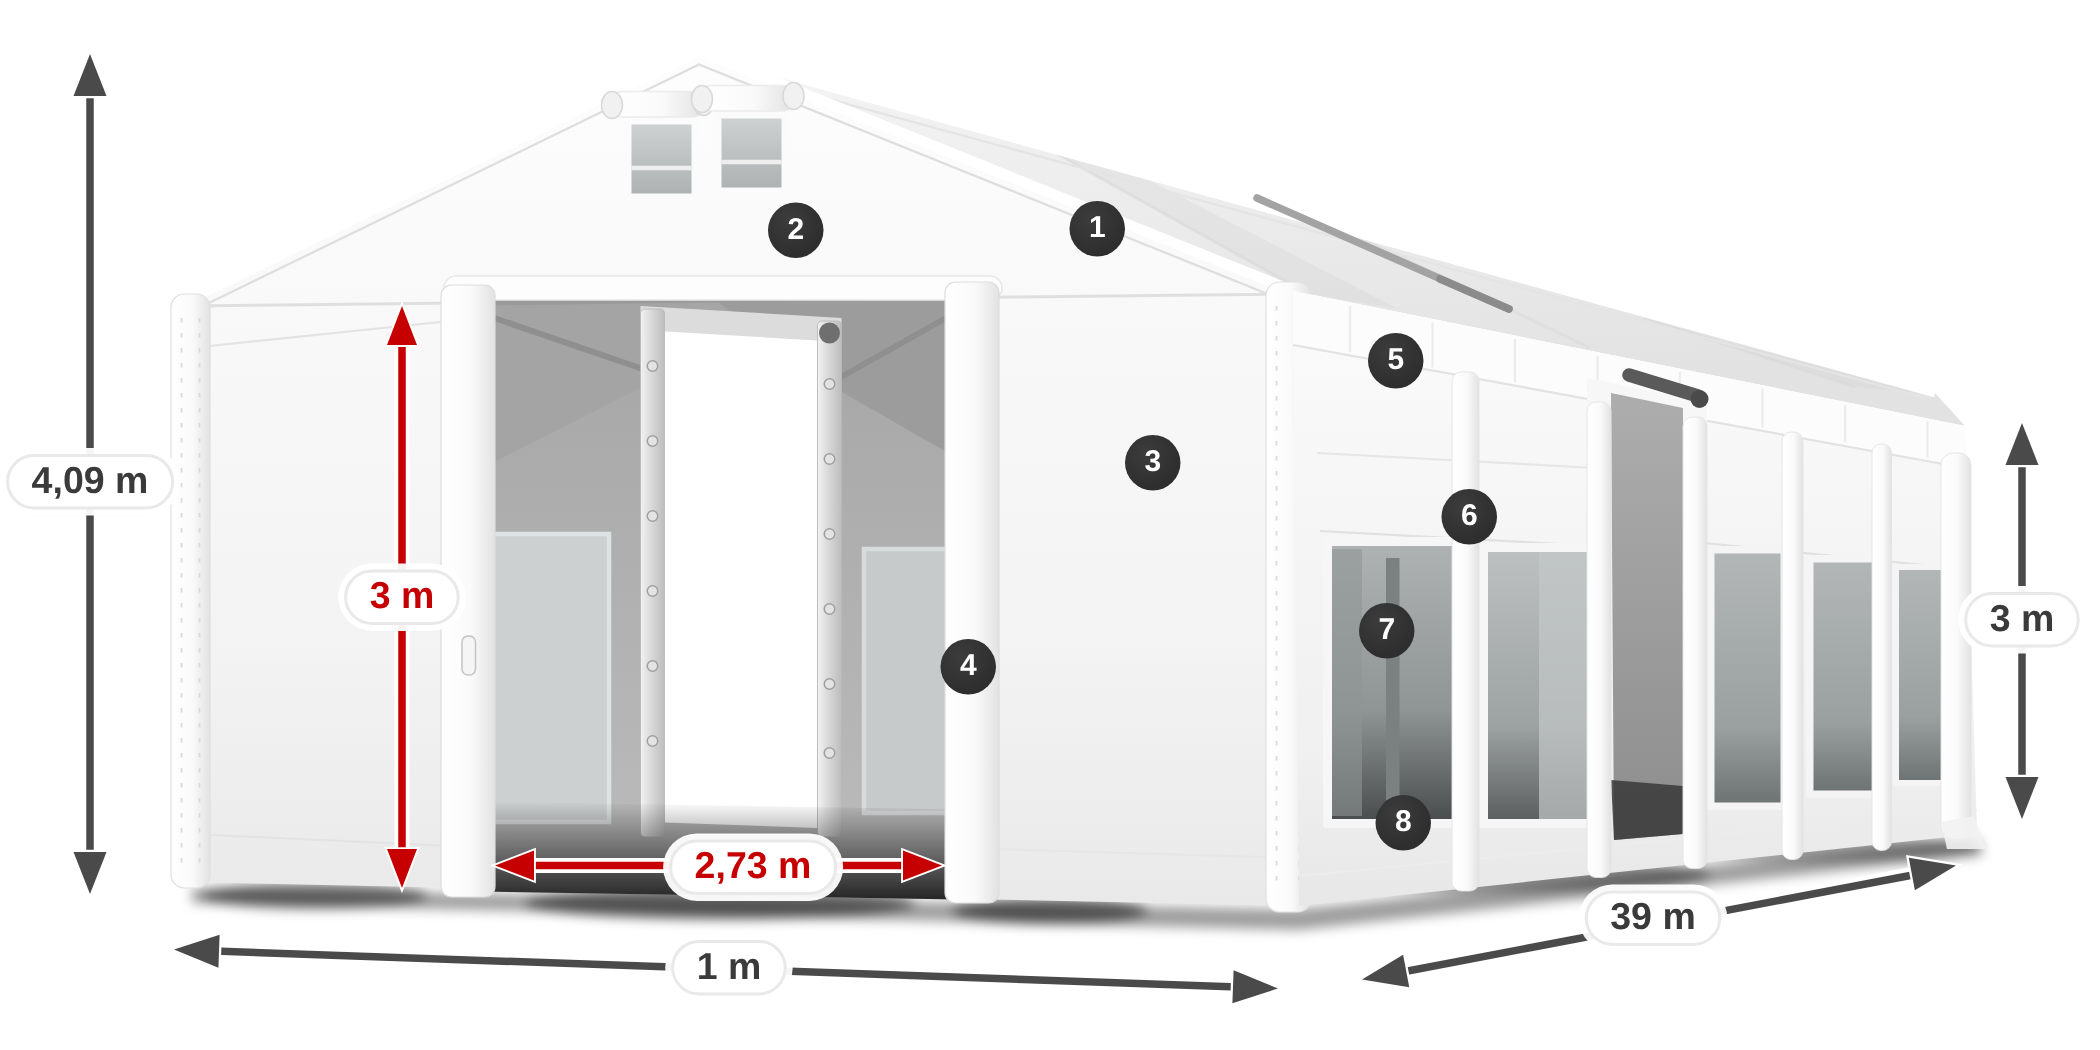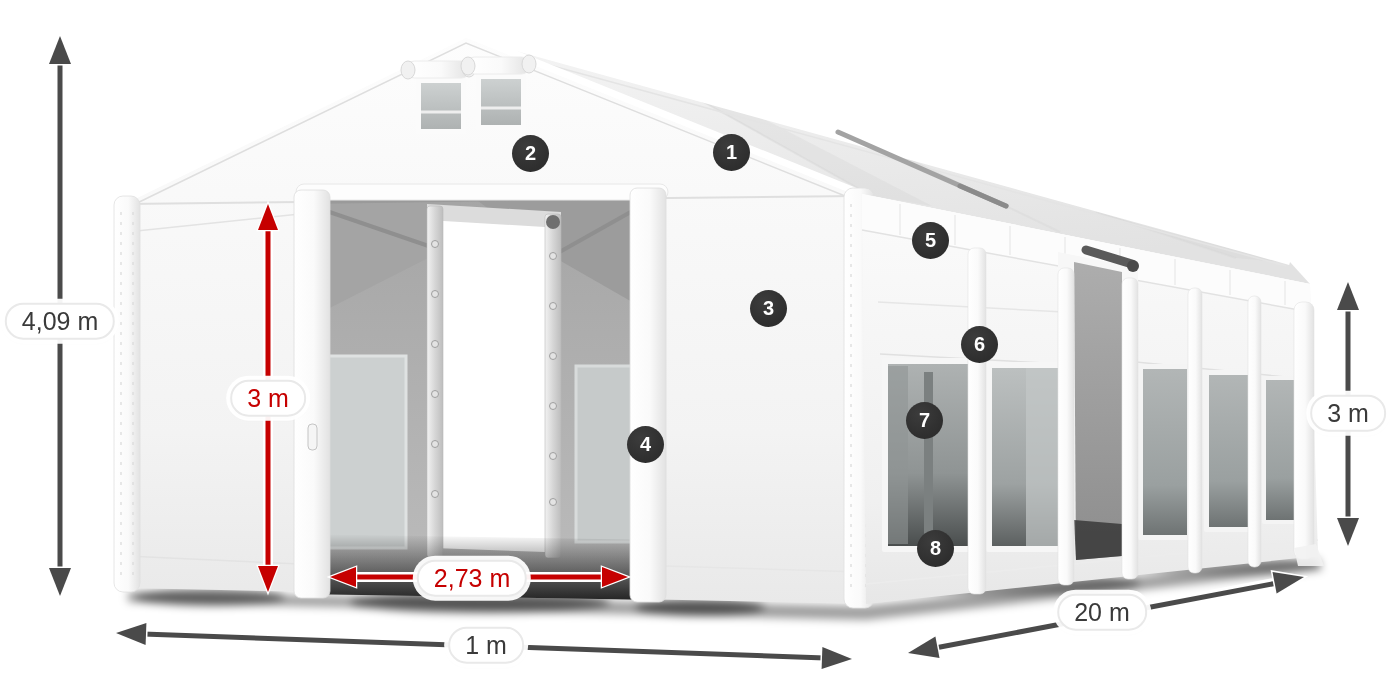--- a/index.html
+++ b/index.html
@@ -8,21 +8,21 @@
     background:var(--page_bg,#ffffff);
     font-family:"Liberation Sans",sans-serif;
   }
   .canvas svg{position:absolute;left:0;top:0;}
   .dim-label{
     position:absolute;transform:translate(-50%,-50%);
     background:var(--label_bg,#fff);
     border:2px solid var(--label_border,#e9e9e9);
     border-radius:22px;
     padding:2px 15px;
-    font-weight:normal;font-size:25px;line-height:1.15;
+    font-weight:bold;font-size:25px;line-height:1.15;
     color:var(--label_text_dark,#3a3a3a);
     box-shadow:0 0 0 4px rgba(255,255,255,.95),0 1px 5px rgba(0,0,0,.08);
     white-space:nowrap;z-index:5;
   }
   .dim-label.red{color:var(--label_text_red,#c60000);}
   .badge{
     position:absolute;width:37px;height:37px;border-radius:50%;
     background:radial-gradient(circle at 38% 32%, #3c3c3c 0%, var(--badge_bg,#2e2e2e) 70%);
     color:var(--badge_text,#fff);
     display:flex;align-items:center;justify-content:center;
@@ -298,23 +298,23 @@
         <line x1="352" y1="577" x2="606" y2="577" stroke="#ffffff" stroke-width="10"></line>
         <line x1="352" y1="577" x2="606" y2="577" stroke="#c60000" stroke-width="5"></line>
         <polygon points="330,577 356,567 356,587" fill="#c60000" stroke="#ffffff" stroke-width="2.5" paint-order="stroke"></polygon>
         <polygon points="628,577 602,567 602,587" fill="#c60000" stroke="#ffffff" stroke-width="2.5" paint-order="stroke"></polygon>
       </g>
     </g>
   </svg>
 
   <div class="dim-label dark" style="left:60px;top:321px;">4,09 m</div>
   <div class="dim-label red" style="left:268px;top:398px;">3 m</div>
-  <div class="dim-label red" style="left:472px;top:578px;">2,73 m</div>
+  <div class="dim-label red" style="left:502px;top:578px;">2,73 m</div>
   <div class="dim-label dark" style="left:486px;top:645px;">1 m</div>
-  <div class="dim-label dark" style="left:1102px;top:612px;">20 m</div>
+  <div class="dim-label dark" style="left:1102px;top:612px;">39 m</div>
   <div class="dim-label dark" style="left:1348px;top:413px;">3 m</div>
 
   <div class="badge" style="left:713px;top:134px;">1</div>
   <div class="badge" style="left:512px;top:135px;">2</div>
   <div class="badge" style="left:750px;top:290px;">3</div>
   <div class="badge" style="left:627px;top:426px;">4</div>
   <div class="badge" style="left:912px;top:222px;">5</div>
   <div class="badge" style="left:961px;top:326px;">6</div>
   <div class="badge" style="left:906px;top:402px;">7</div>
   <div class="badge" style="left:917px;top:530px;">8</div>

